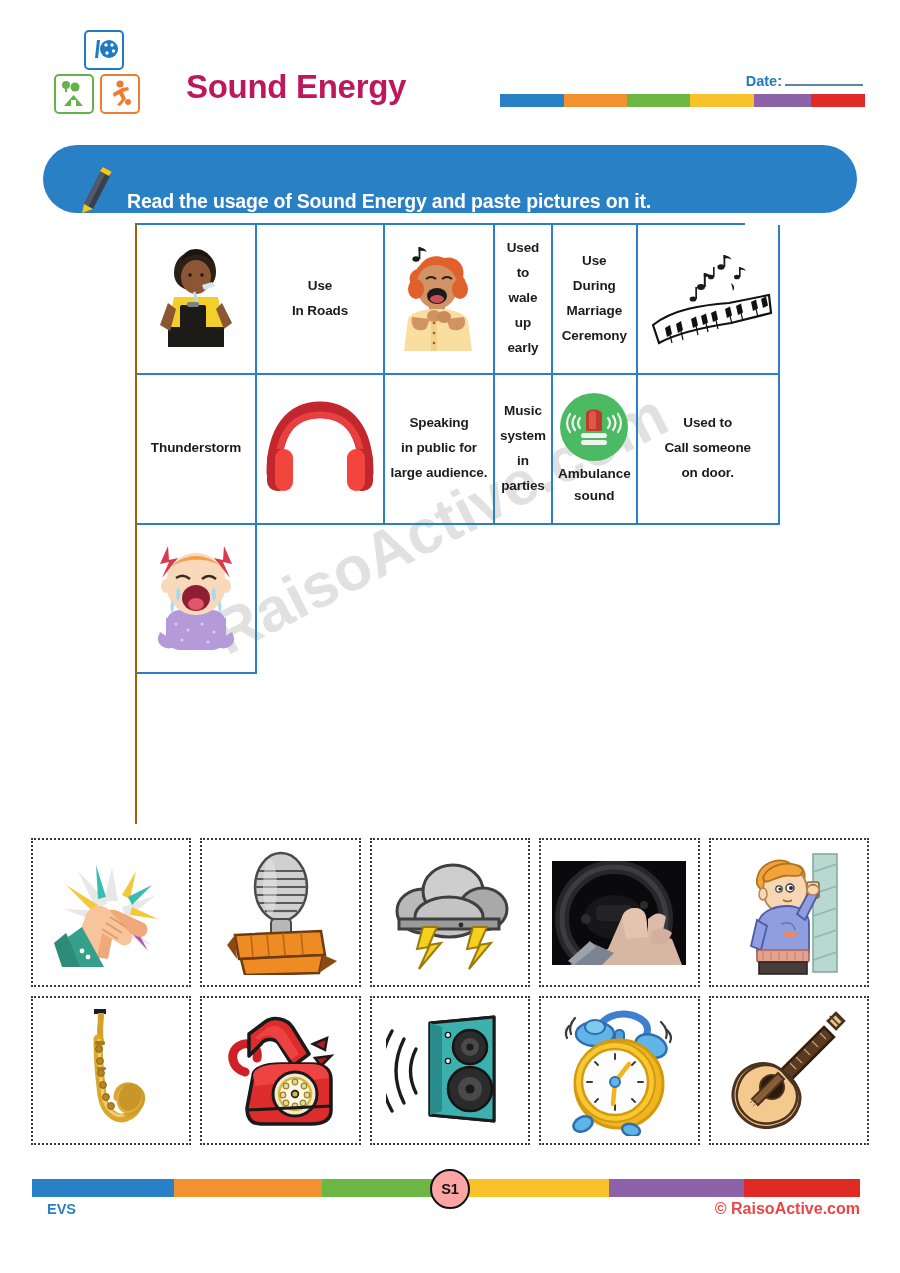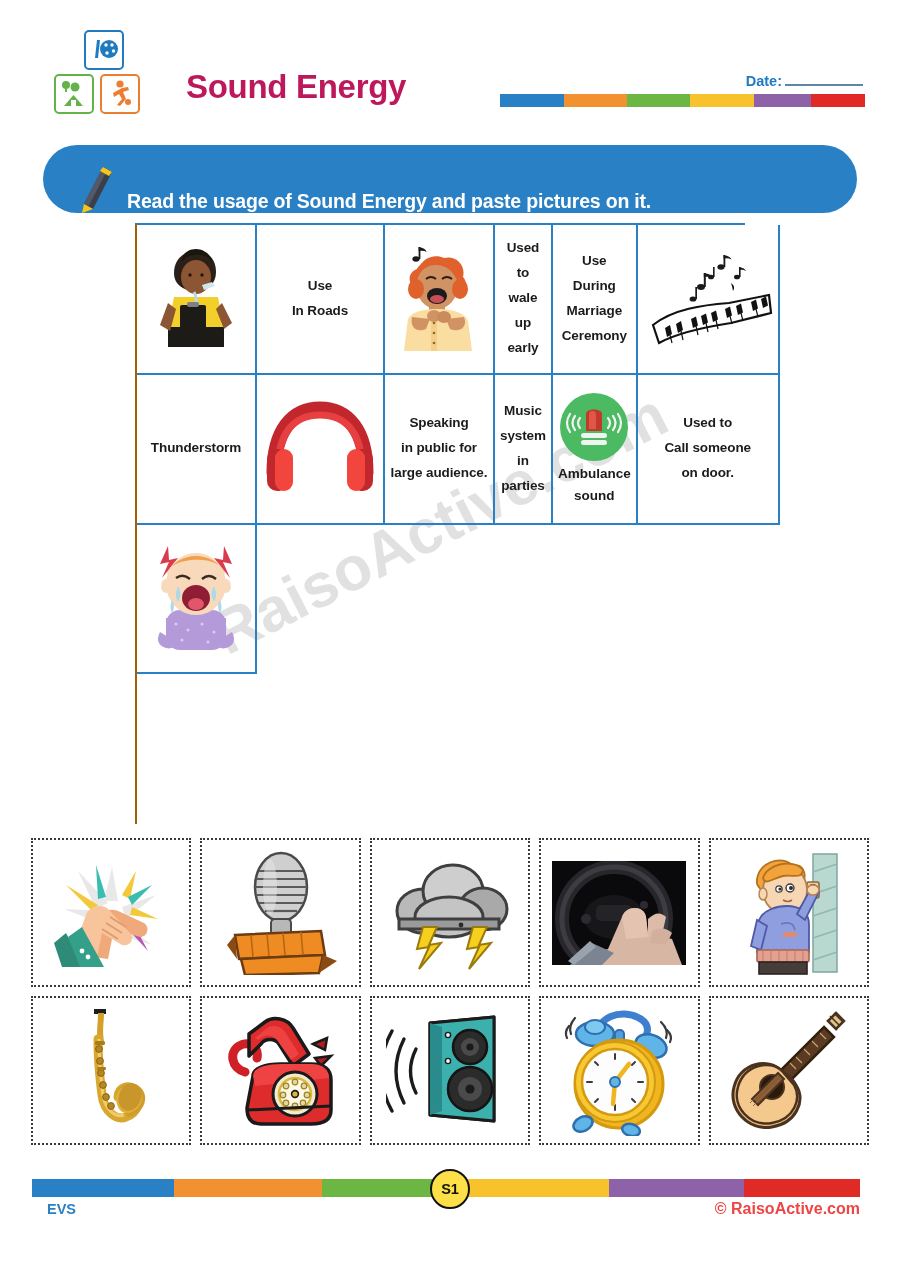--- a/index.html
+++ b/index.html
@@ -100,21 +100,21 @@
   
   .footer { position: absolute; left: 0; bottom: 0; width: 900px; height: 110px; }
   .footer-colorbar {
     position: absolute; left: 32px; top: 16px;
     width: 828px; height: 18px; display: flex;
   }
   .footer-colorbar .seg { height: 100%; }
   .page-badge {
     position: absolute; left: 50%; top: 6px; transform: translateX(-50%);
     width: 40px; height: 40px; border-radius: 50%;
-    border: 2.5px solid #111; background: #fde047;
+    border: 2.5px solid #111; background: #fca5a5;
     display: flex; align-items: center; justify-content: center;
     font-size: 14.5px; font-weight: 700; color: #111;
   }
   .footer-subject {
     position: absolute; left: 47px; top: 38px;
     font-size: 14.5px; font-weight: 700; color: #2980c4;
   }
   .footer-copyright {
     position: absolute; right: 40px; top: 37px;
     font-size: 16px; font-weight: 700; color: #ef4444;

